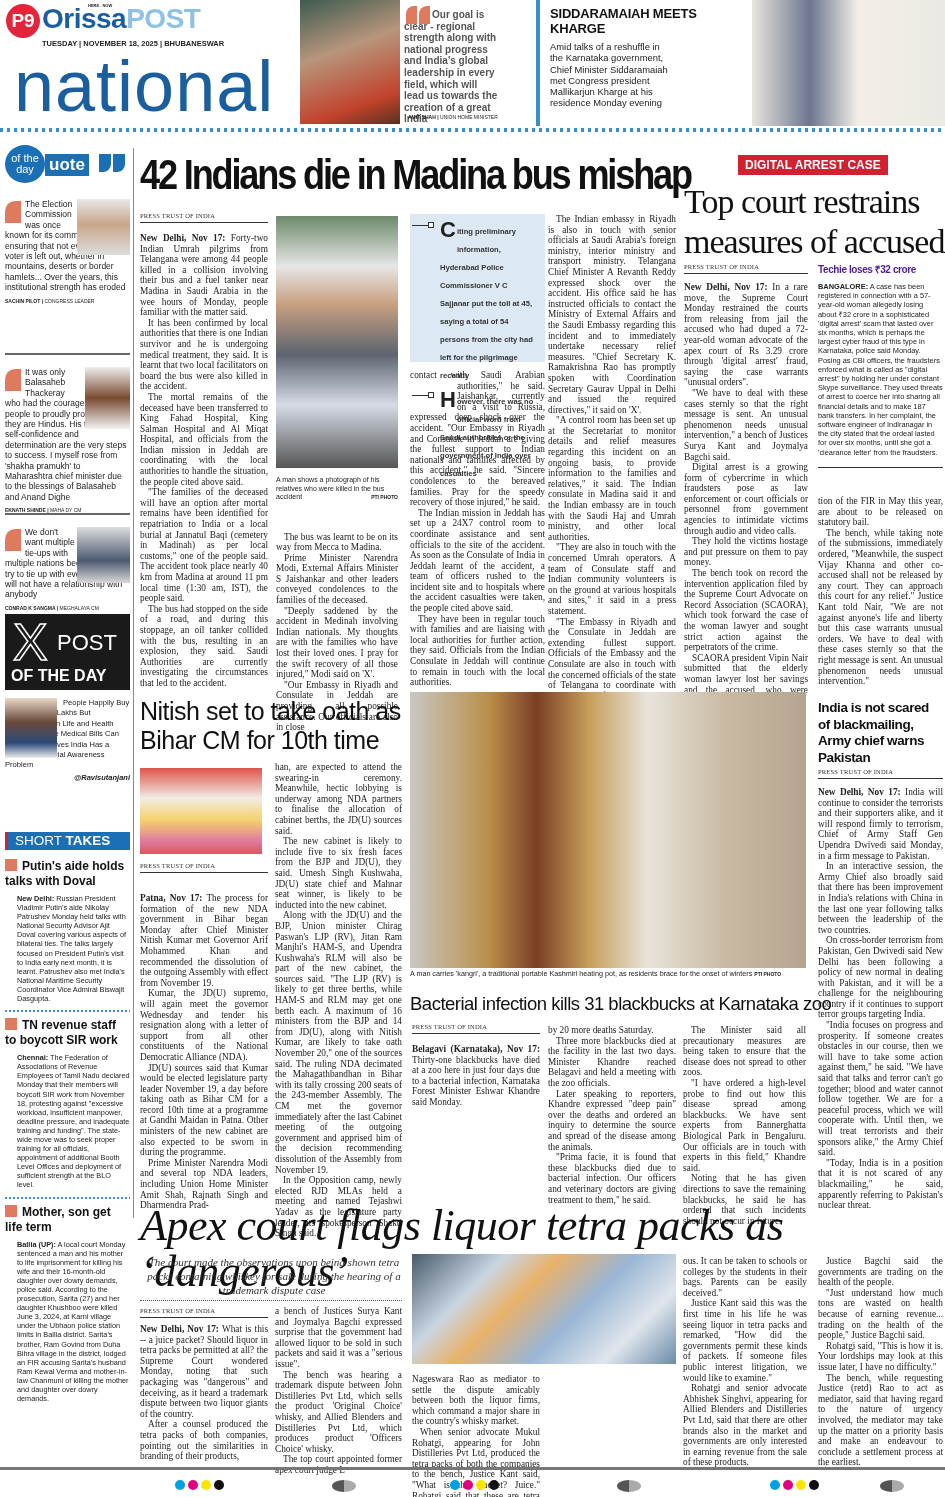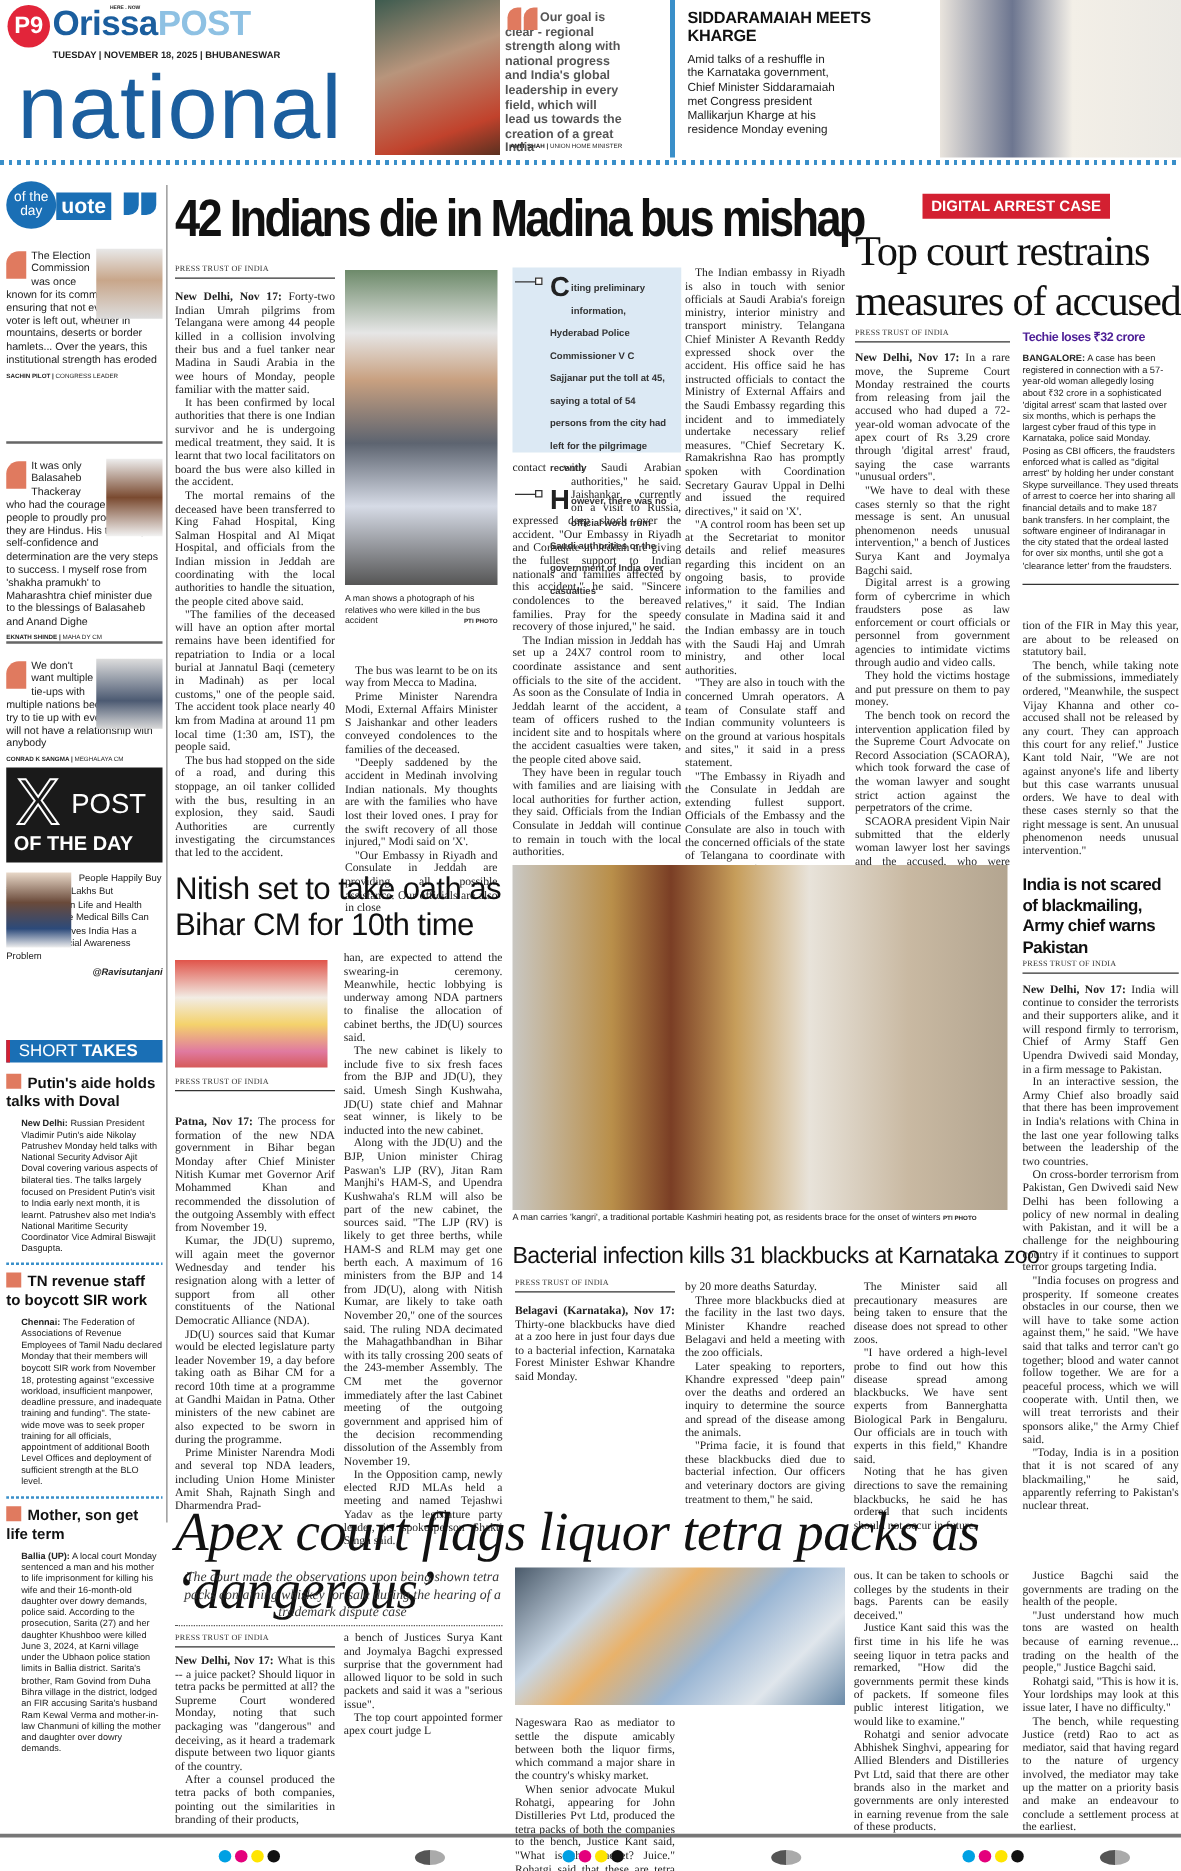--- a/index.html
+++ b/index.html
@@ -292,20 +292,21 @@
 <div class="abs" style="left:140px;top:1307px;width:128px">
   <div class="byline">PRESS TRUST OF INDIA</div>
   <div class="p" style="margin-top:6px">
     <p class="first"><span class="dl">New Delhi, Nov 17:</span><span> What is this -- a juice packet? Should liquor in tetra packs be permitted at all? the Supreme Court wondered Monday, noting that such packaging was "dangerous" and deceiving, as it heard a trademark dispute between two liquor giants of the country.</span></p>
     <p>After a counsel produced the tetra packs of both companies, pointing out the similarities in branding of their products,</p>
   </div>
 </div>
 <div class="abs" style="left:275px;top:1306px;width:127px">
   <div class="p">
     <p class="first">a bench of Justices Surya Kant and Joymalya Bagchi expressed surprise that the government had allowed liquor to be sold in such packets and said it was a "serious issue".</p>
+    <p>The bench was hearing a trademark dispute between John Distilleries Pvt Ltd, which sells the product 'Original Choice' whisky, and Allied Blenders and Distilleries Pvt Ltd, which produces product 'Officers Choice' whisky.</p>
     <p>The top court appointed former apex court judge L</p>
   </div>
 </div>
 <div class="abs" style="left:412px;top:1254px;width:264px;height:110px;background:linear-gradient(135deg,#4a5a6a 0%,#c8d6e4 25%,#e9b26a 40%,#9ab6d4 60%,#e0e6ec 80%,#6a8aa8 100%)"></div>
 <div class="abs" style="left:412px;top:1374px;width:128px">
   <div class="p">
     <p class="first">Nageswara Rao as mediator to settle the dispute amicably between both the liquor firms, which command a major share in the country's whisky market.</p>
     <p>When senior advocate Mukul Rohatgi, appearing for John Distilleries Pvt Ltd, produced the tetra packs of both the companies to the bench, Justice Kant said, "What is this packet? Juice." Rohatgi said that these are tetra packs of whisky, which are one of the highest-selling products in Karnataka. The bench said, "Should this at all be permitted. We think this is very danger-</p>
   </div>
 </div>

